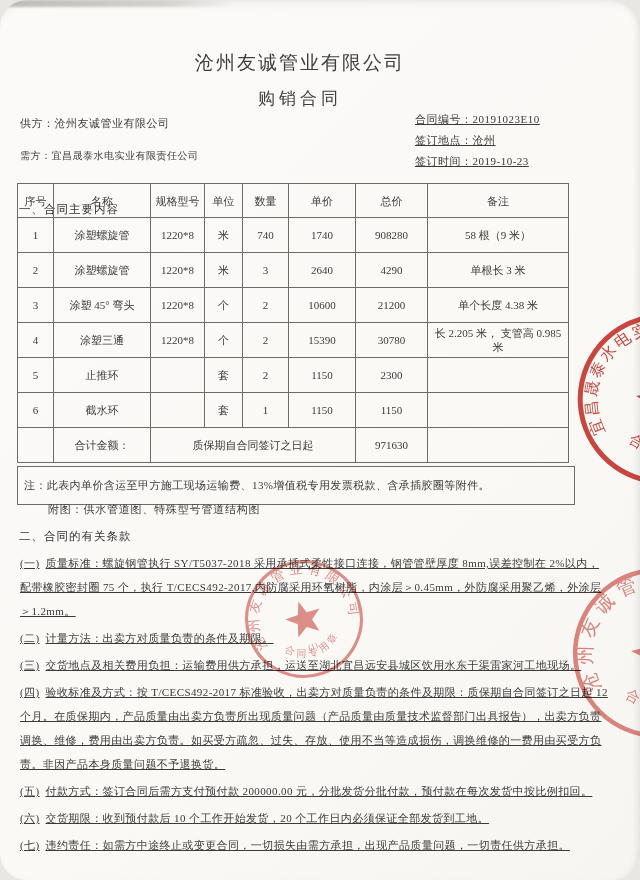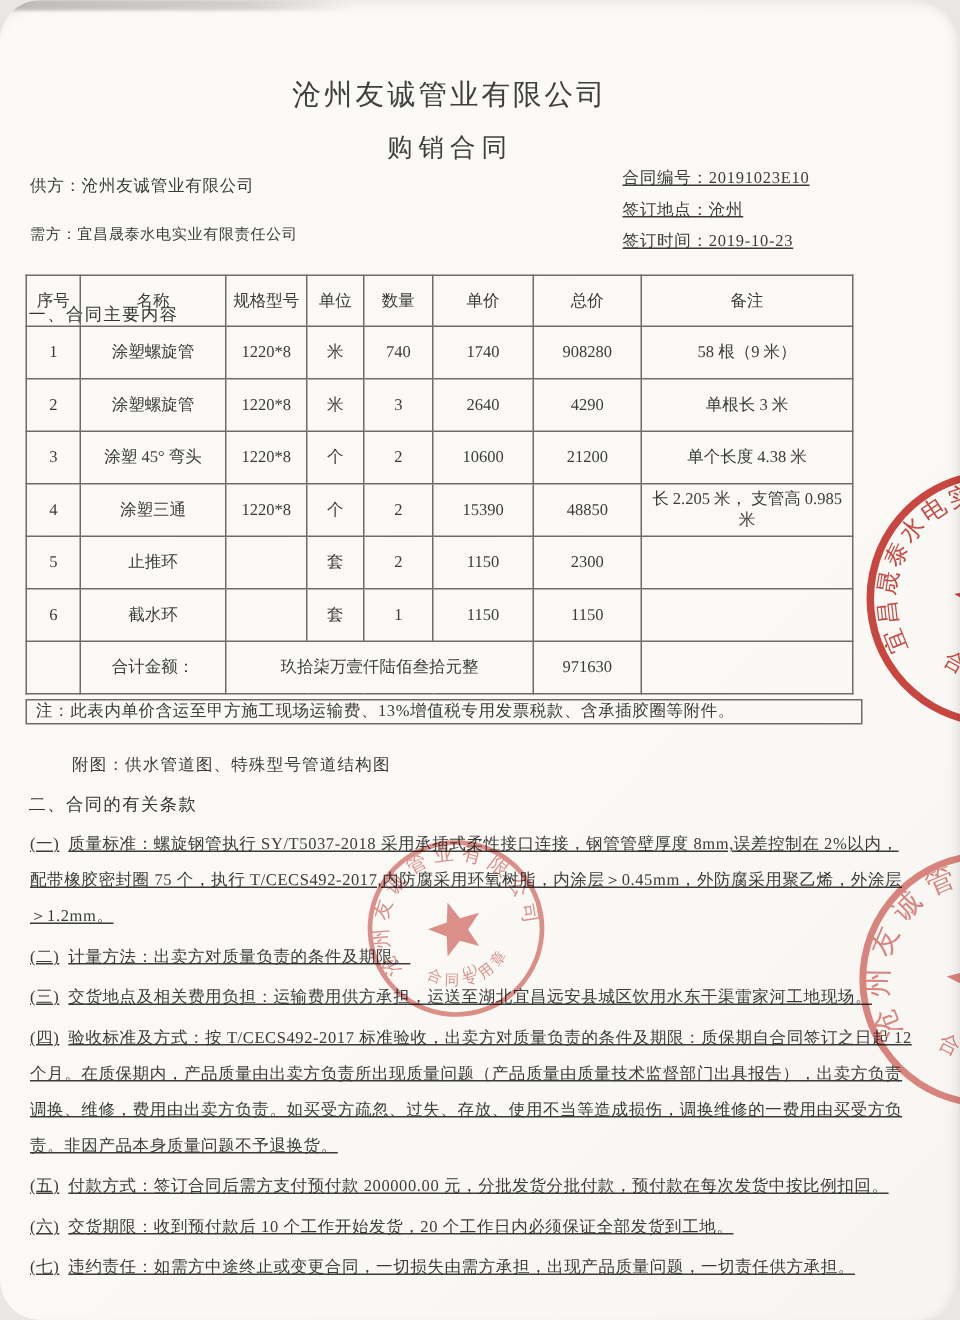--- a/index.html
+++ b/index.html
@@ -46,21 +46,21 @@
   }
   table.items th,table.items td{
     border:1px solid #6e6c68;
     text-align:center;vertical-align:middle;
     padding:2px 2px;height:30px;line-height:14px;
     font-weight:normal;overflow:hidden;
   }
   table.items thead th{height:29px;}
   .note-box{
     margin-top:3px;width:544px;border:1px solid #6e6c68;
-    padding:0 6px;font-size:11px;letter-spacing:.4px;line-height:15px;
+    padding:11px 6px;font-size:11px;letter-spacing:.4px;line-height:15px;
     background:transparent;
   }
   .clauses{position:absolute;left:20px;top:551px;width:590px;font-size:11px;}
   .clauses p{
     margin:0 0 3px 0;line-height:24px;letter-spacing:.4px;color:#3b3b3b;text-decoration:underline;
   }
   .cl-marker{margin-right:6px;}
 
   .stamp{position:absolute;mix-blend-mode:multiply;pointer-events:none;}
   .stamp svg{display:block;width:100%;height:100%;}
@@ -144,21 +144,21 @@
             <td>21200</td>
             <td>单个长度 4.38 米</td>
           </tr>
           <tr>
             <td>4</td>
             <td>涂塑三通</td>
             <td>1220*8</td>
             <td>个</td>
             <td>2</td>
             <td>15390</td>
-            <td>48850</td>
+            <td>30780</td>
             <td>长 2.205 米， 支管高 0.985 米</td>
           </tr>
           <tr>
             <td>5</td>
             <td>止推环</td>
             <td></td>
             <td>套</td>
             <td>2</td>
             <td>1150</td>
             <td>2300</td>
@@ -172,21 +172,21 @@
             <td>1</td>
             <td>1150</td>
             <td>1150</td>
             <td></td>
           </tr>
         </tbody>
       <tfoot>
         <tr>
           <td></td>
           <td>合计金额：</td>
-          <td colspan="4">玖拾柒万壹仟陆佰叁拾元整</td>
+          <td colspan="4">质保期自合同签订之日起</td>
           <td>971630</td>
           <td></td>
         </tr>
       </tfoot>
     </table>
     <div class="note-box">注：此表内单价含运至甲方施工现场运输费、13%增值税专用发票税款、含承插胶圈等附件。</div>
   </div>
 
   <div class="attachment-line">附图：供水管道图、特殊型号管道结构图</div>
 

